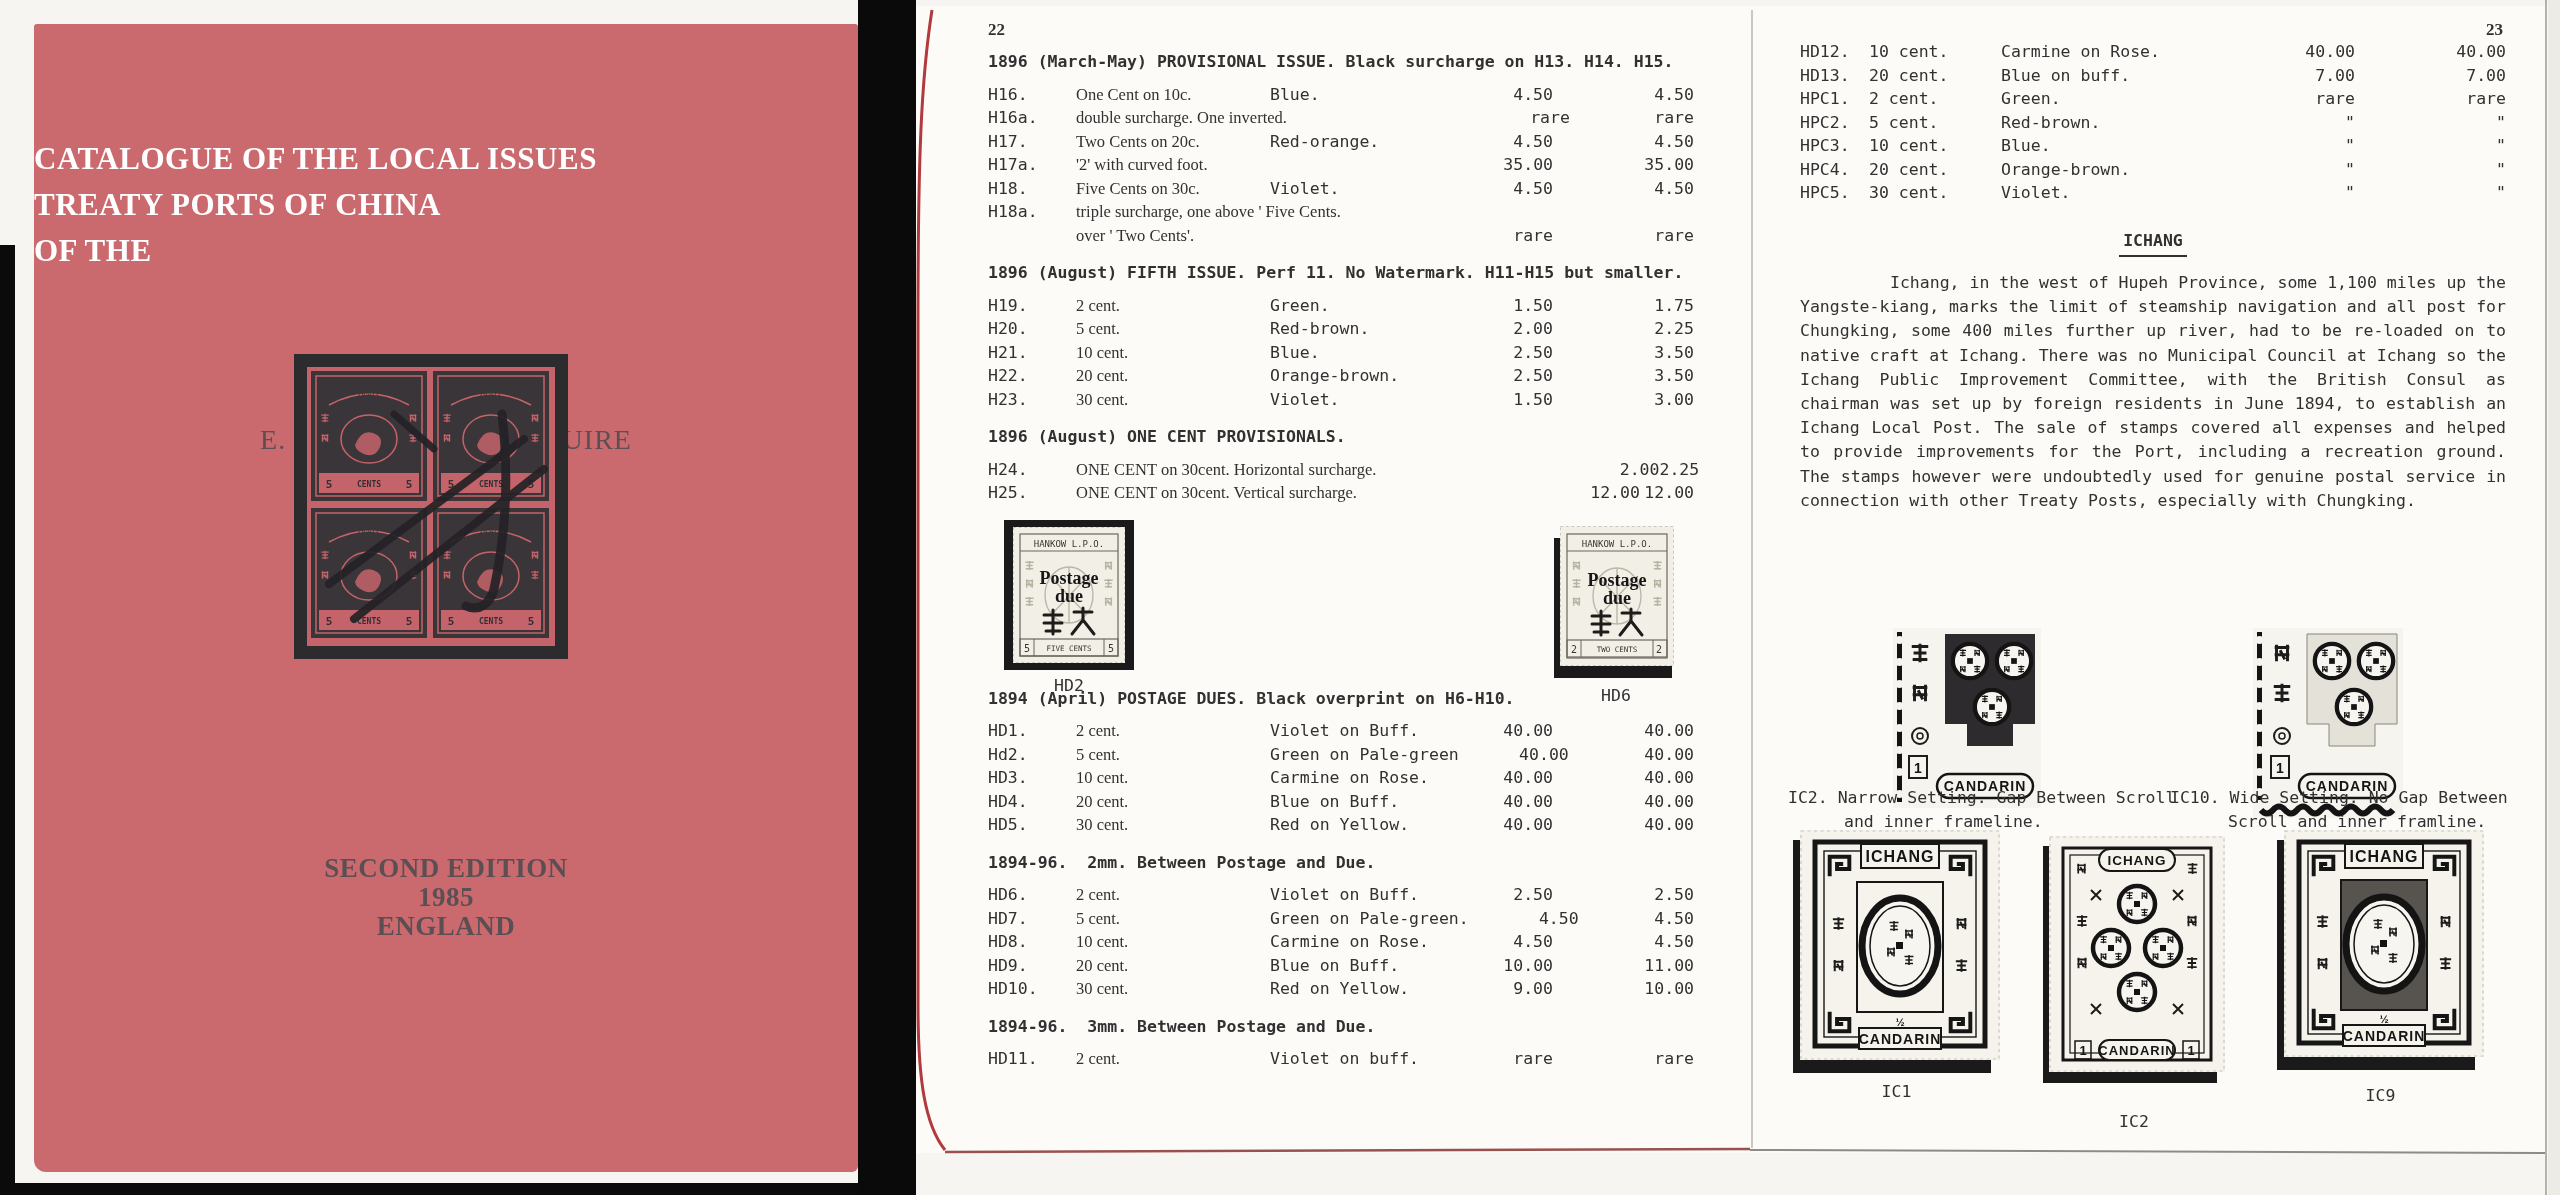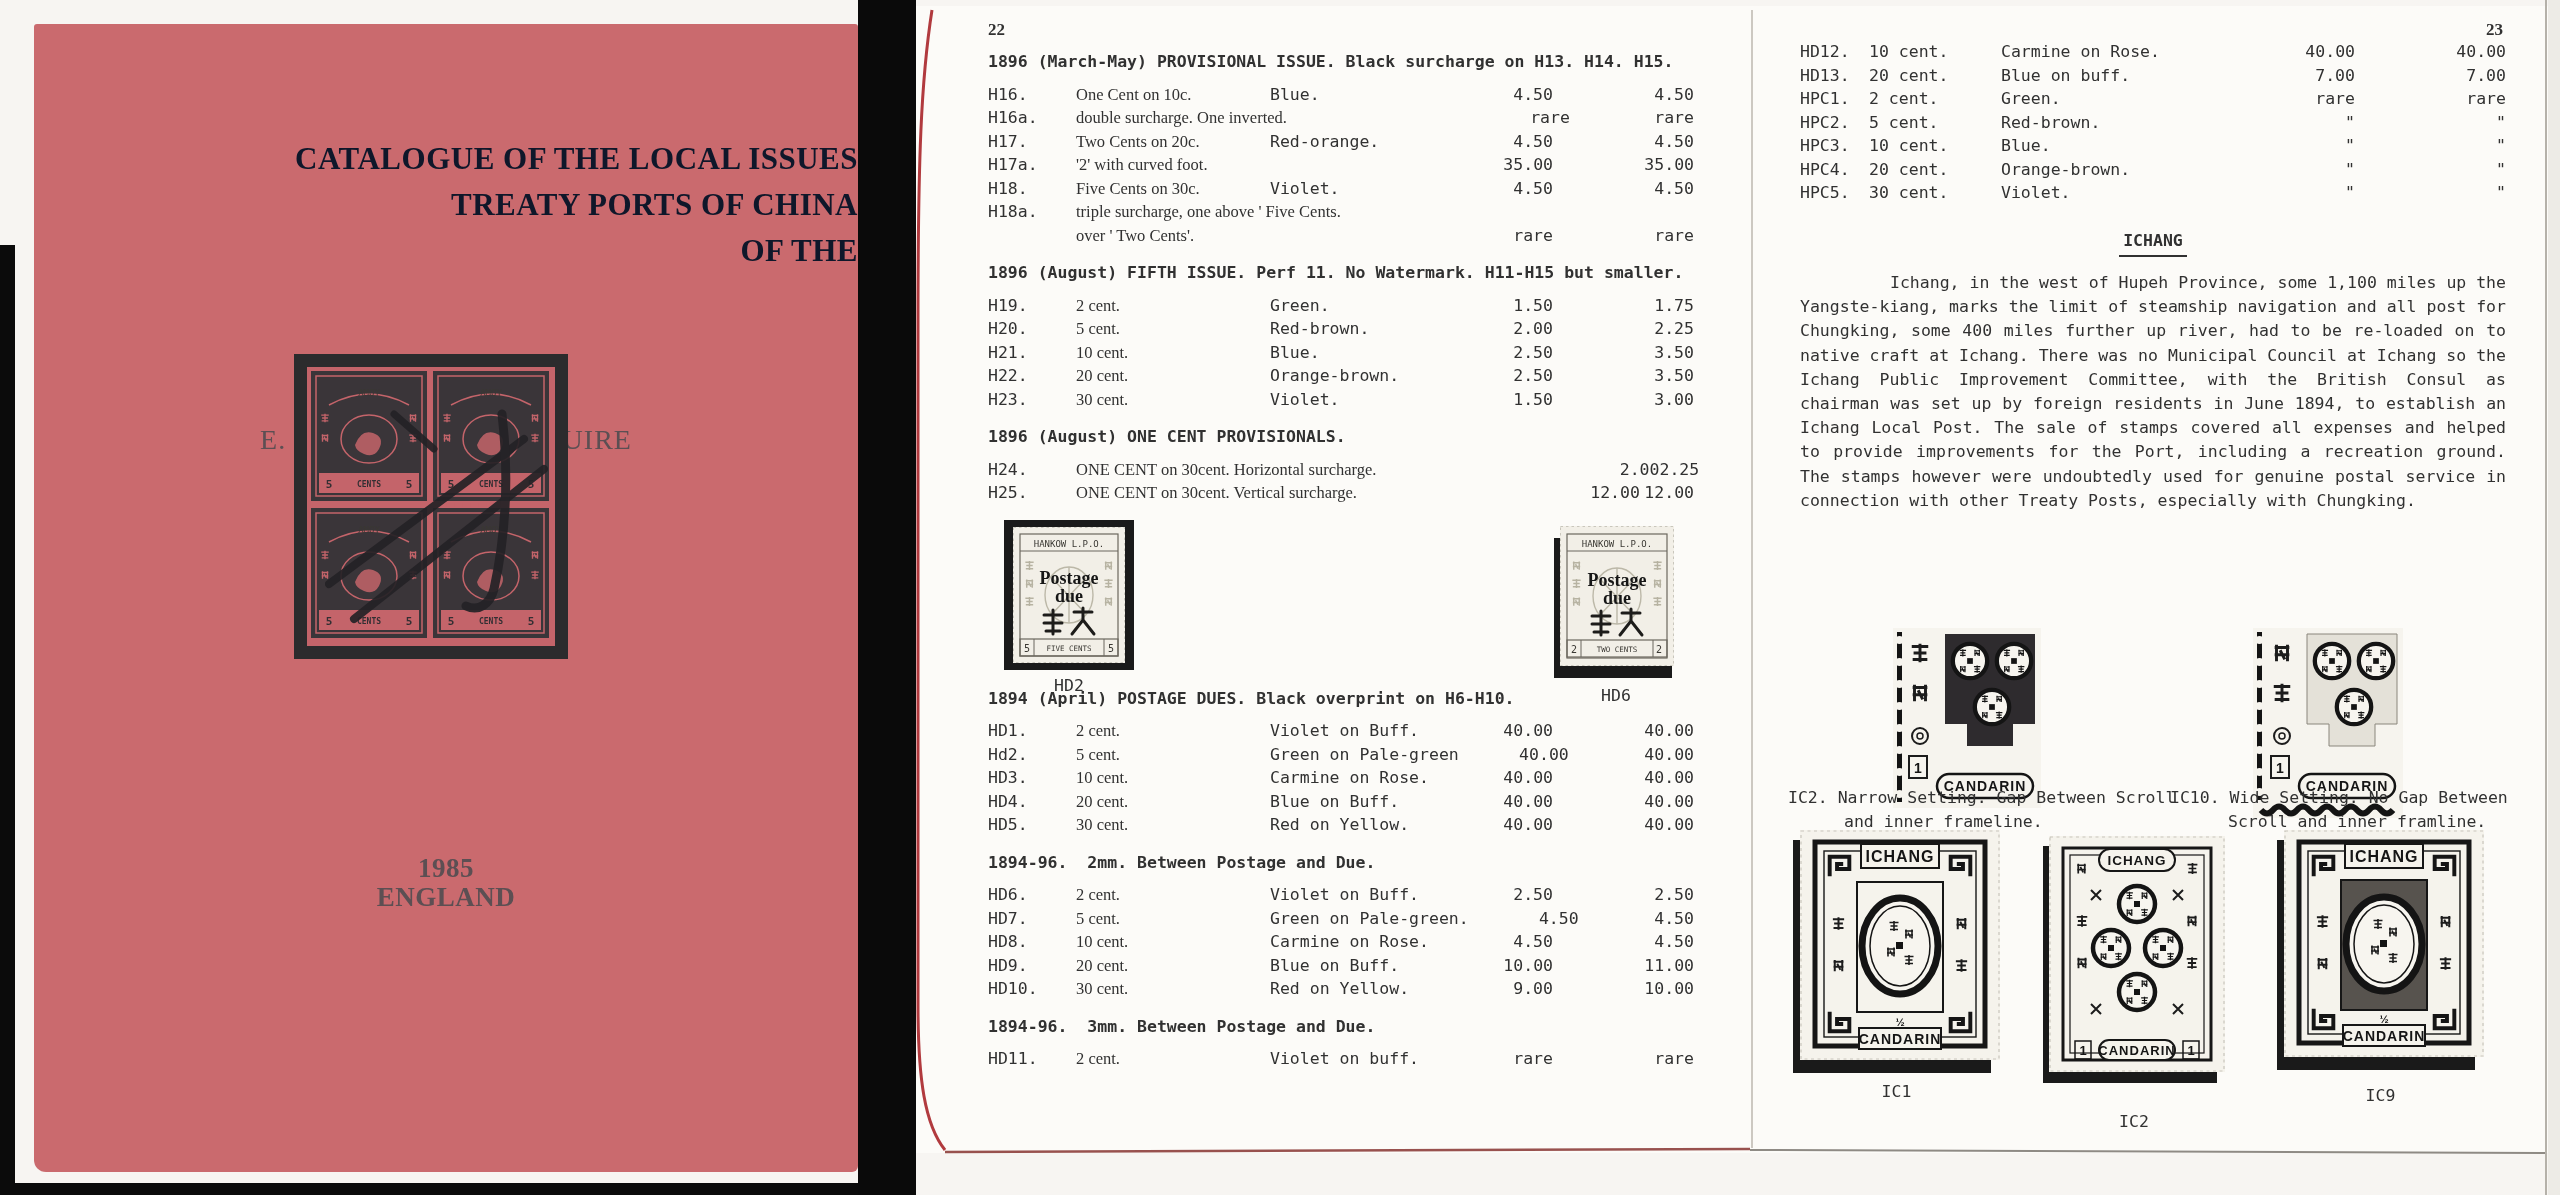--- a/index.html
+++ b/index.html
@@ -3,23 +3,23 @@
 <meta charset="utf-8">
 <style>
   html,body{margin:0;padding:0;background:#e8e6e2;}
   .root{position:relative;width:2560px;height:1195px;background:#f7f5f2;overflow:hidden;
         font-family:"DejaVu Sans Mono",monospace;color:#313131;}
   
   .strip{position:absolute;background:#0b0b0b;}
   
   .cover{position:absolute;left:34px;top:24px;width:824px;height:1148px;background:#ca6a6e;
          border-radius:3px 3px 6px 12px;}
-  .cover-title{position:absolute;left:0;top:112px;width:100%;text-align:right;
+  .cover-title{position:absolute;left:0;top:112px;width:100%;text-align:left;
                font-family:"Liberation Serif",serif;font-weight:bold;font-size:31px;line-height:46px;
-               letter-spacing:.5px;color:#0f172a;}
+               letter-spacing:.5px;color:#ffffff;}
   .cover-by{position:absolute;left:0;top:352px;width:100%;text-align:center;
             font-family:"Liberation Serif",serif;font-style:italic;font-size:26px;color:#5c4f53;}
   .cover-authors{position:absolute;left:0;top:400px;width:100%;text-align:center;white-space:pre;
             font-family:"Liberation Serif",serif;font-size:28px;letter-spacing:1px;color:#5c4f53;}
   .cover-edition{position:absolute;left:0;top:830px;width:100%;text-align:center;
             font-family:"Liberation Serif",serif;font-weight:bold;font-size:27px;line-height:29px;
             letter-spacing:.5px;color:#5c4f53;}
   .gutter{position:absolute;left:858px;top:0;width:58px;height:1195px;background:#0a0a0a;}
   .pages{position:absolute;left:916px;top:6px;width:1632px;height:1147px;background:#fcfbf8;}
   .rightstrip{position:absolute;left:2548px;top:0;width:12px;height:1195px;background:#edebe6;}
@@ -122,20 +122,21 @@
       <line x1="17" y1="151" x2="255" y2="151" stroke="#c4646a" stroke-width="4" stroke-dasharray="2 6"></line>
       <g stroke="#242226" fill="none" stroke-linecap="round" opacity=".92">
         <path d="M35 230 L230 85" stroke-width="8"></path>
         <path d="M60 265 L250 115" stroke-width="8"></path>
         <path d="M208 60 C215 120 212 180 200 235 C196 250 185 258 172 252" stroke-width="9"></path>
         <path d="M100 60 L140 95" stroke-width="7"></path>
       </g>
     </svg>
 
     <div class="cover-edition">
+      <div>SECOND EDITION</div>
       <div>1985</div>
       <div>ENGLAND</div>
     </div>
   </div>
 
   <div class="gutter"></div>
   <div class="pages"></div>
   <div class="rightstrip"></div>
 
   <svg class="edgeSvg" width="2560" height="1195">

